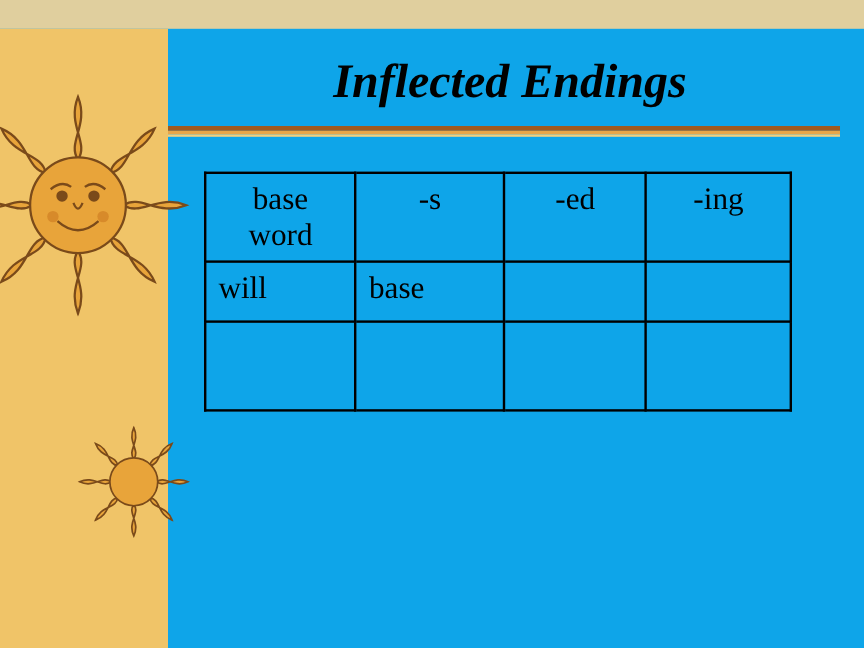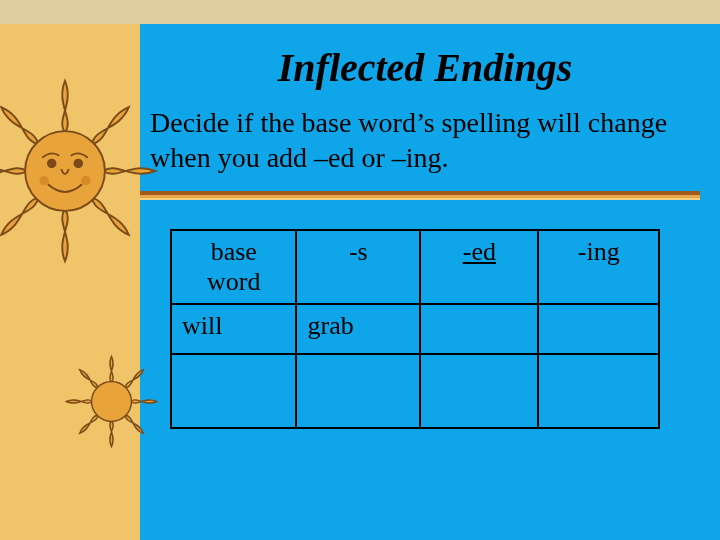--- a/index.html
+++ b/index.html
@@ -175,39 +175,38 @@
             </g>
           <circle r="42"></circle>
         </g>
       </g>
     </svg>
   </div>
 
   <div class="content">
     <div class="title">Inflected Endings</div>
 
-    <div class="subtitle">Decide if the base word’s spelling will change when you add –ed or –ing.</div>
 
     <div class="divider">
       <div class="bar1"></div>
       <div class="bar2"></div>
       <div class="bar3"></div>
     </div>
 
     <table class="inftable">
       <tbody>
           <tr>
         <th style="width:120px;">base word</th>
         <th style="width:120px;">-s</th>
-        <th style="width:120px;text-decoration:underline;">-ed</th>
+        <th style="width:120px;">-ed</th>
         <th style="width:120px;">-ing</th>
       </tr>
       <tr>
         <td>will</td>
-        <td>grab</td>
+        <td>base</td>
         <td></td>
         <td></td>
       </tr>
       <tr class="spacer">
         <td></td>
         <td></td>
         <td></td>
         <td></td>
       </tr>
     </tbody>

